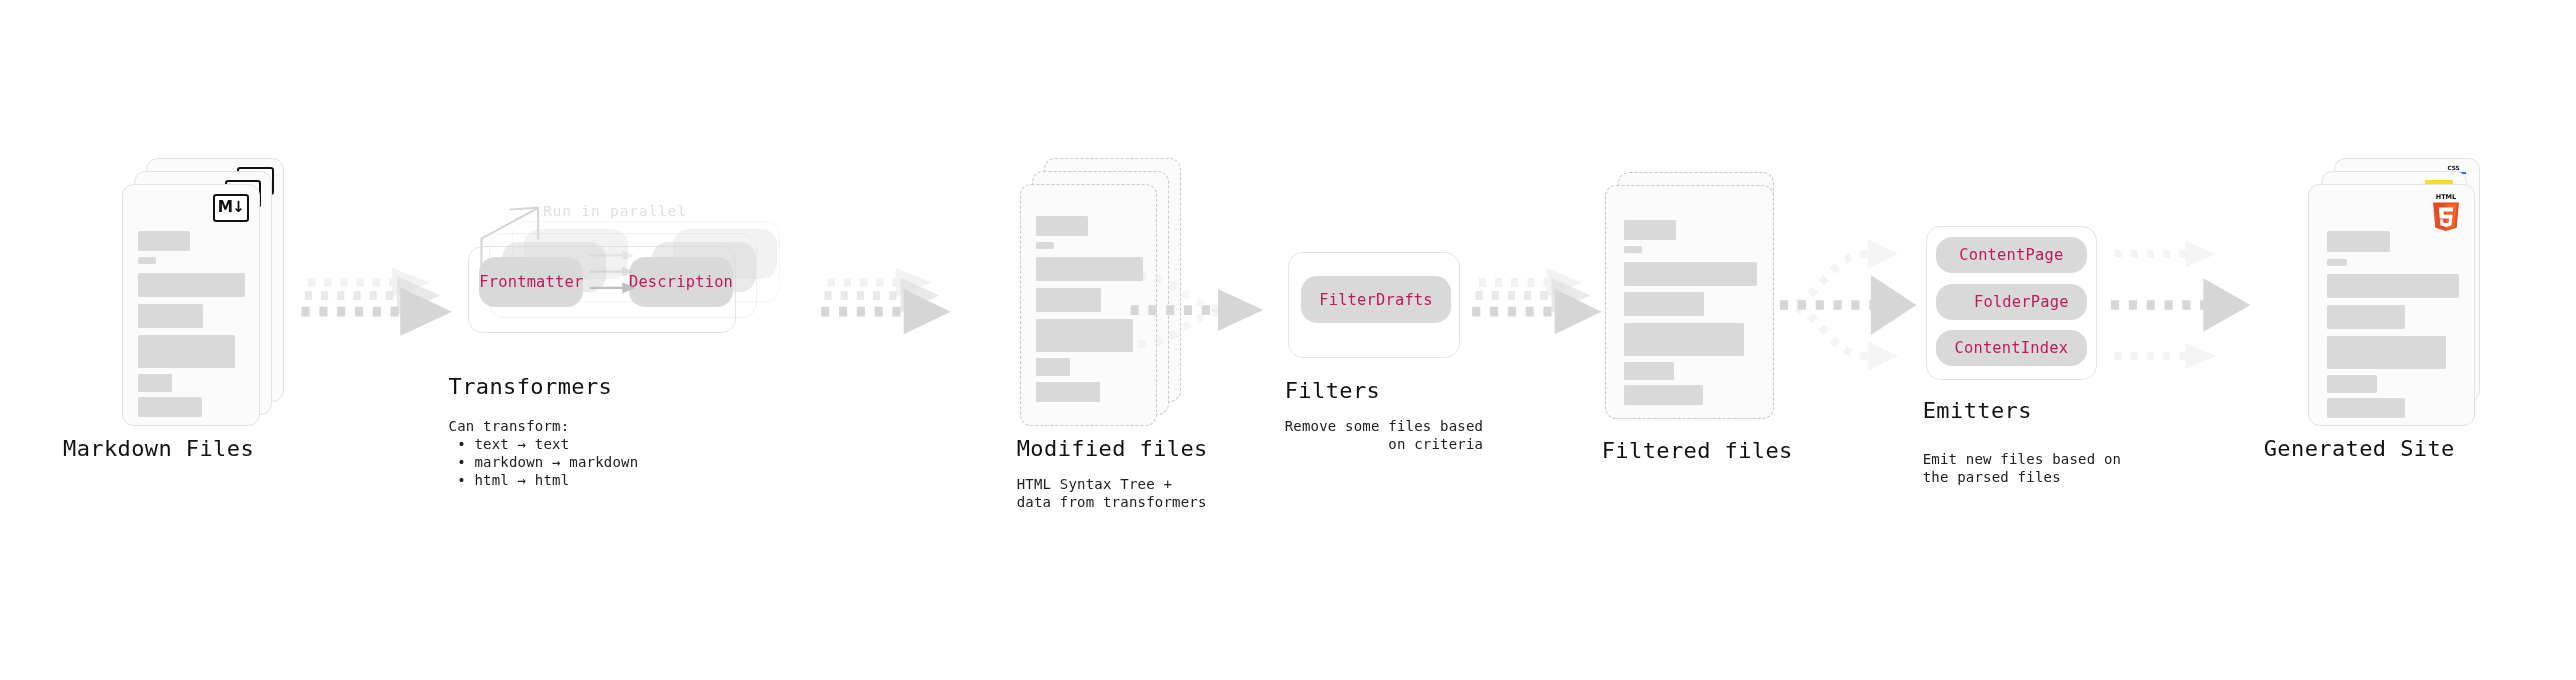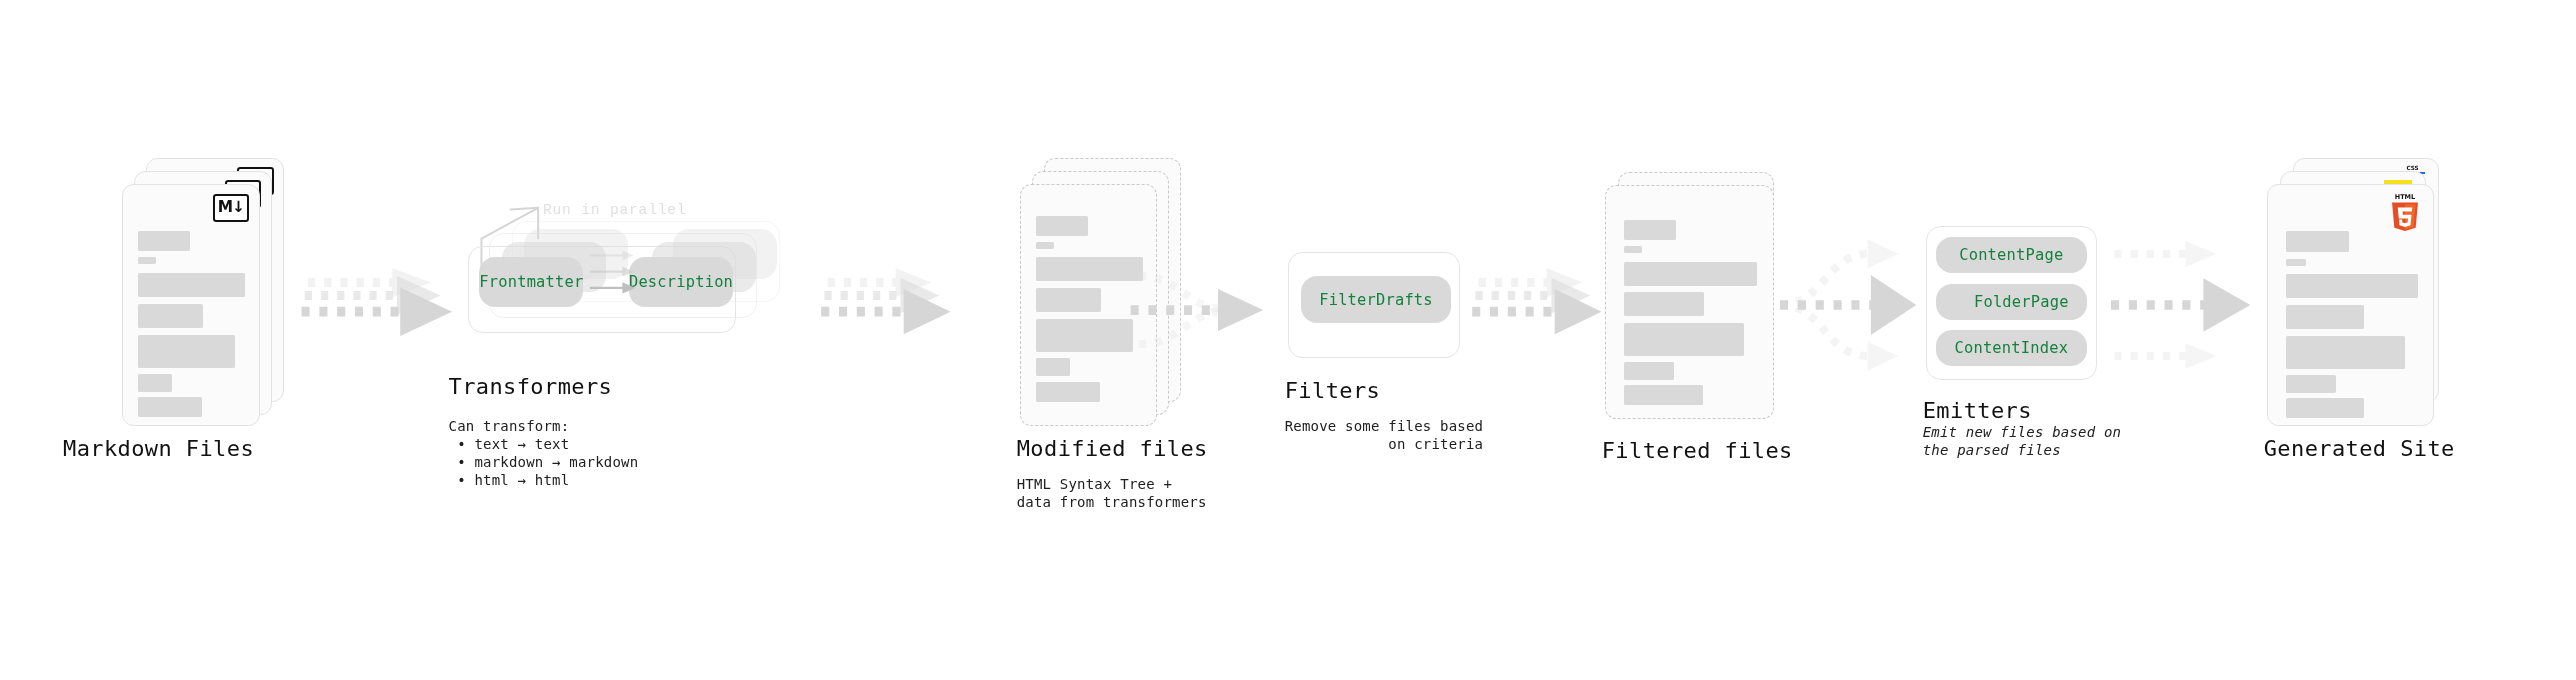--- a/index.html
+++ b/index.html
@@ -44,21 +44,21 @@
 
   
   .groupbox{
     position:absolute;box-sizing:border-box;
     border:1.6px solid #e4e4e4;border-radius:14.6px;background:transparent;
   }
   .chip{
     position:absolute;box-sizing:border-box;
     background:#d9d9d9;border-radius:16px;
     display:flex;align-items:center;justify-content:center;
-    font-size:15.4px;color:#15803d;letter-spacing:0.2px;white-space:nowrap;
+    font-size:15.4px;color:#be185d;letter-spacing:0.2px;white-space:nowrap;
   }
 
   
   .title{
     position:absolute;white-space:nowrap;
     font-size:22px;color:#111;letter-spacing:0.4px;
   }
   .desc{
     position:absolute;white-space:pre;
     font-size:14px;color:#202020;line-height:18px;letter-spacing:0.2px;
@@ -114,21 +114,21 @@
       <polygon points="122,24 186,54 122,84" fill="#d6d6d6"></polygon>
     </g>
   </svg>
 
   <div class="section" style="left:455px;top:187px;">
 
     <svg style="left:9.8px;top:3.3px;" width="203" height="81" viewBox="0 0 250 100">
       <path d="M 20 98 L 20 60 L 90 22 L 90 60" fill="none" stroke="#d5d5d5" stroke-width="2.5" stroke-linecap="round" stroke-linejoin="round"></path>
       <path d="M 56 24 L 90 22" fill="none" stroke="#d5d5d5" stroke-width="2.5" stroke-linecap="round"></path>
     </svg>
-    <div class="parallel-label" style="left:88px;top:14.6px;font-family:Liberation Mono, monospace;">Run in parallel</div>
+    <div class="parallel-label" style="left:88px;top:14.6px;">Run in parallel</div>
 
     <div class="groupbox" style="left:57px;top:34px;width:268px;height:81px;opacity:.35;"></div>
     <div class="groupbox" style="left:34px;top:46px;width:268px;height:85px;opacity:.55;"></div>
     <div class="groupbox" style="left:13px;top:59px;width:268px;height:87px;"></div>
 
     <div class="chip" style="left:69px;top:42px;width:104px;height:50px;opacity:.35;"></div>
     <div class="chip" style="left:47px;top:55px;width:104px;height:50px;opacity:.55;"></div>
     <div class="chip" style="left:24.4px;top:70px;width:104px;height:50px;">Frontmatter</div>
 
     <div class="chip" style="left:218px;top:42px;width:104px;height:50px;opacity:.35;"></div>
@@ -257,41 +257,41 @@
       <polygon points="112,48 168,85 112,122" fill="#d6d6d6"></polygon>
     </g>
   </svg>
 
   <div class="section" style="left:1926px;top:226px;">
     <div class="groupbox" style="left:0px;top:0px;width:171px;height:154px;"></div>
     <div class="chip" style="left:9.8px;top:11.4px;width:151px;height:36px;">ContentPage</div>
     <div class="chip" style="left:9.8px;top:58px;width:151px;height:36px;padding-left:20px;">FolderPage</div>
     <div class="chip" style="left:9.8px;top:104px;width:151px;height:36px;">ContentIndex</div>
     <div class="title" style="left:-3.3px;top:172px;">Emitters</div>
-    <div class="desc" style="left:-3.3px;top:197px;font-style:italic;">Emit new files based on
+    <div class="desc" style="left:-3.3px;top:224px;">Emit new files based on
 the parsed files</div>
   </div>
 
   <svg style="left:2111px;top:236px;" width="154" height="138" viewBox="0 0 190 170">
     <g opacity="0.35">
       <line x1="4" y1="22" x2="96" y2="22" stroke="#e2e2e2" stroke-width="10" stroke-dasharray="9 11"></line>
       <polygon points="92,6 130,22 92,38" fill="#e4e4e4"></polygon>
     </g>
     <g opacity="0.35">
       <line x1="4" y1="148" x2="96" y2="148" stroke="#e2e2e2" stroke-width="10" stroke-dasharray="9 11"></line>
       <polygon points="92,132 130,148 92,164" fill="#e4e4e4"></polygon>
     </g>
     <g>
       <line x1="0" y1="85" x2="118" y2="85" stroke="#d6d6d6" stroke-width="12" stroke-dasharray="10 12"></line>
       <polygon points="114,52 172,85 114,118" fill="#d6d6d6"></polygon>
     </g>
   </svg>
 
   <div class="section" style="left:2267px;top:158px;">
-    <div class="docstack" style="width:187px;height:268px;">
+    <div class="docstack" style="width:187px;height:268px;margin-left:41px;">
 
       <div class="doc" style="left:26px;top:0px;width:146px;height:244px;">
         <div class="css-badge" style="right:11.4px;top:6.5px;">
           <span class="cssword">CSS</span>
           <span class="cssbar"></span>
         </div>
       </div>
 
       <div class="doc" style="left:13px;top:13px;width:146px;height:244px;">
         <div class="js-badge" style="right:13px;top:8.1px;"></div>

